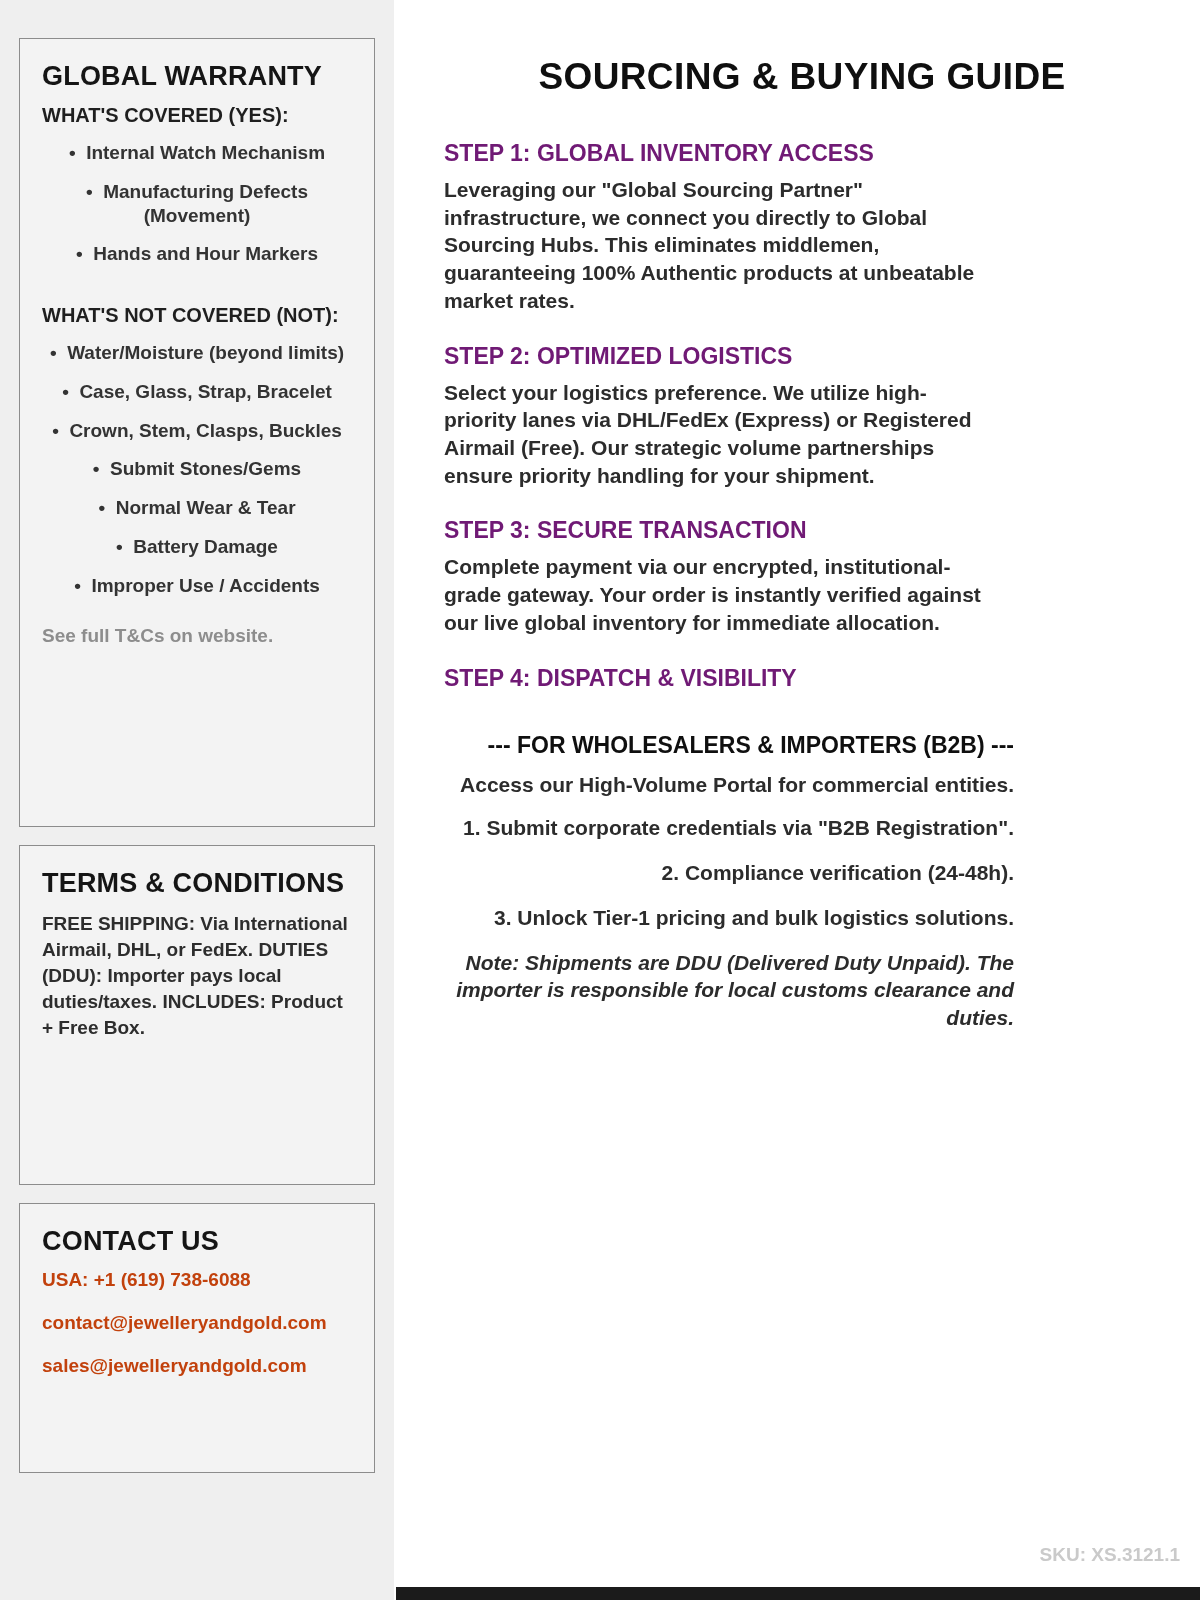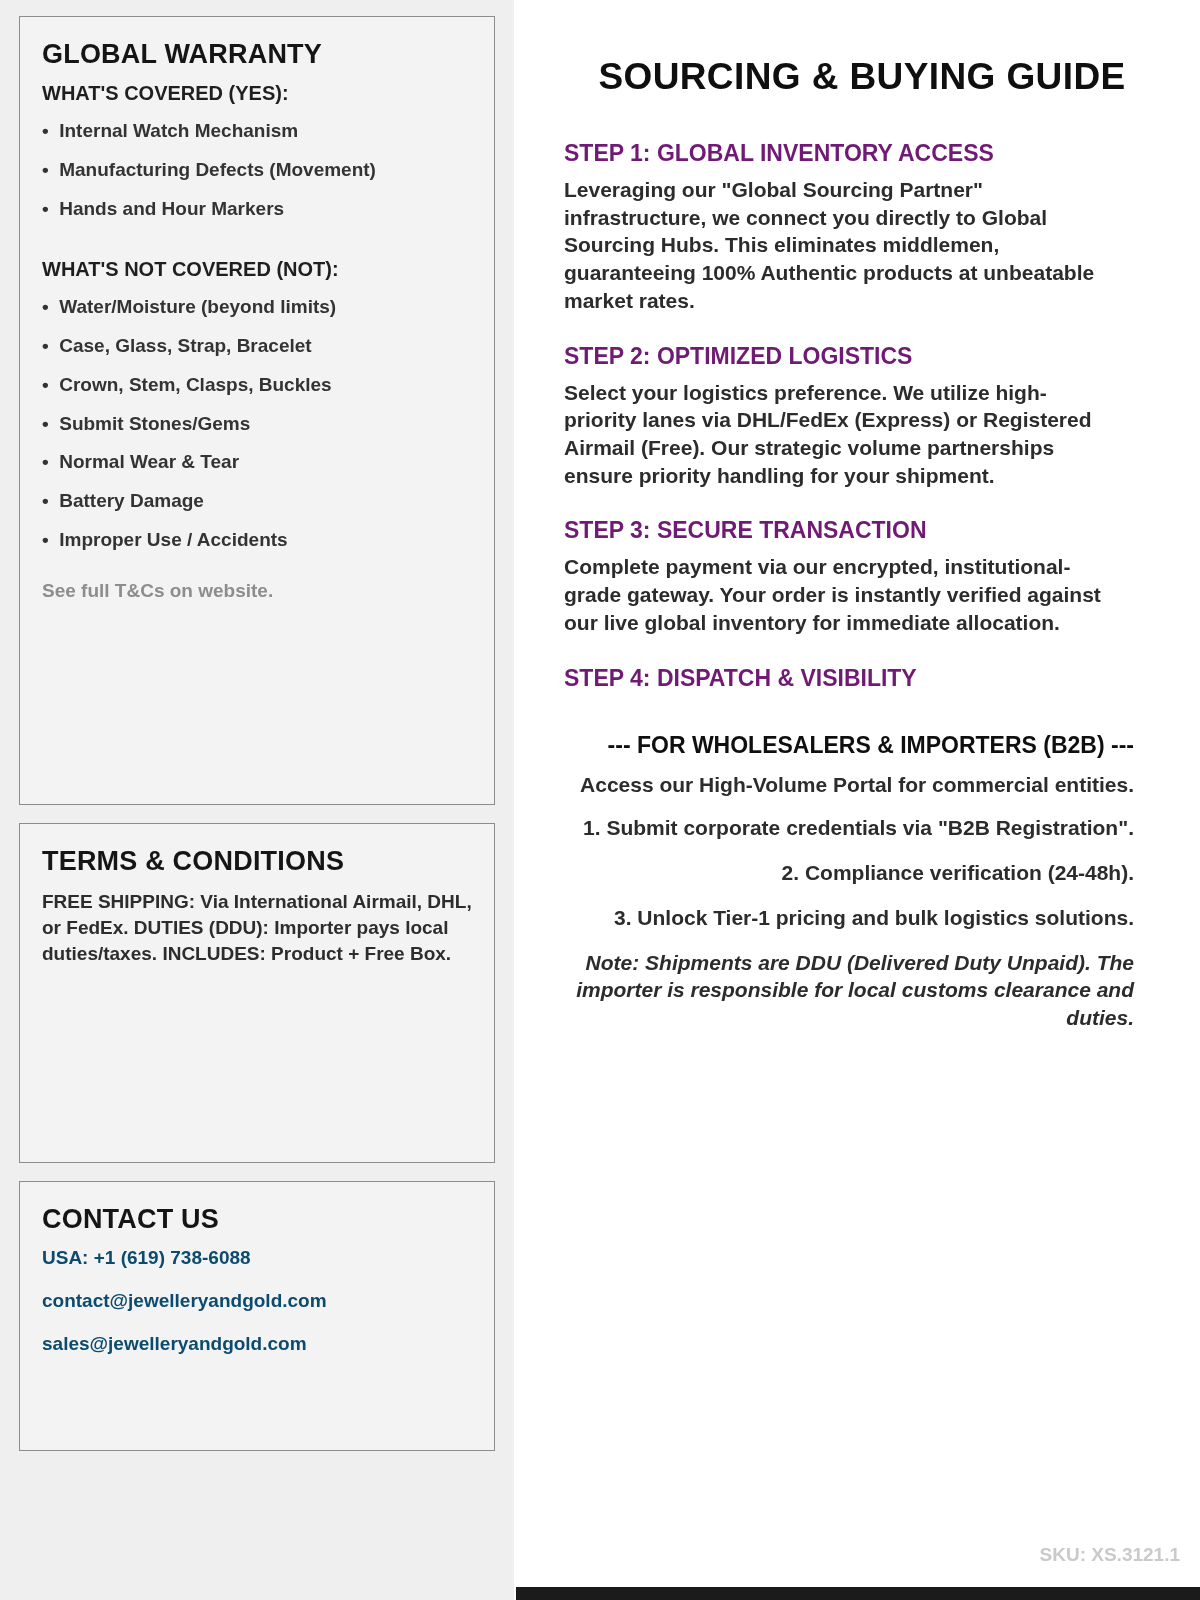--- a/index.html
+++ b/index.html
@@ -6,24 +6,24 @@
   html, body { width: 1200px; }
   body {
     font-family: "Liberation Sans", sans-serif;
     background: #ffffff;
     color: #2b2b2b;
   }
   .page { display: flex; width: 1200px; height: 1600px; overflow: hidden; }
 
   
   .sidebar {
-    width: 514px;
+    width: 394px;
     flex-shrink: 0;
     background: #efefef;
-    padding: 16px 19px 20px 19px;
+    padding: 38px 19px 20px 19px;
   }
   .box {
     border: 1px solid #8c8c8c;
     background: #f3f3f3;
     padding: 22px 22px 20px 22px;
     margin-bottom: 18px;
   }
   .box-warranty { min-height: 789px; }
   .box-terms { min-height: 340px; }
   .box-contact { min-height: 270px; }
@@ -35,21 +35,21 @@
     letter-spacing: 0.2px;
     margin-bottom: 12px;
   }
   .sub-h {
     font-size: 20px;
     font-weight: 700;
     color: #1f1f1f;
     margin: 8px 0 14px 0;
   }
   .sub-h.gap-top { margin-top: 38px; }
-  ul.plain { list-style: none; }
+  ul.plain { list-style: none; text-align: center; }
   ul.plain li {
     font-size: 19px;
     font-weight: 700;
     color: #333333;
     margin-bottom: 15px;
     line-height: 1.25;
   }
   ul.plain li::before { content: "\2022\00a0\00a0"; color: #333333; }
   .footnote {
     margin-top: 28px;
@@ -59,21 +59,21 @@
   }
   .terms-body {
     font-size: 19px;
     font-weight: 700;
     color: #2d2d2d;
     line-height: 1.37;
   }
   .contact-line {
     font-size: 19px;
     font-weight: 700;
-    color: #0c4a6e;
+    color: #c2410c;
     margin-bottom: 21px;
   }
   .contact-line:last-child { margin-bottom: 0; }
 
   
   .main {
     flex: 1;
     position: relative;
     background: #ffffff;
     padding: 56px 40px 0 50px;

